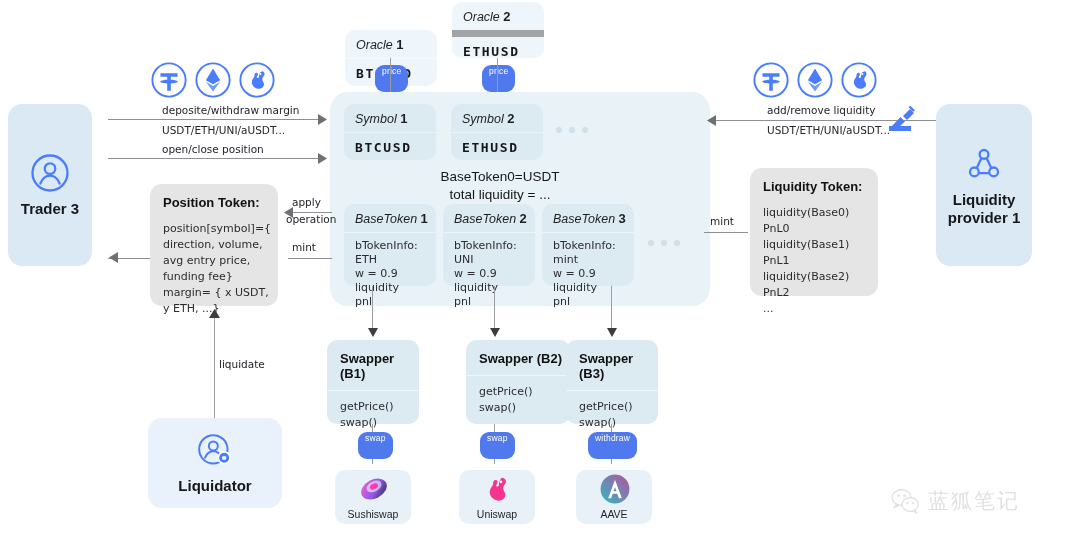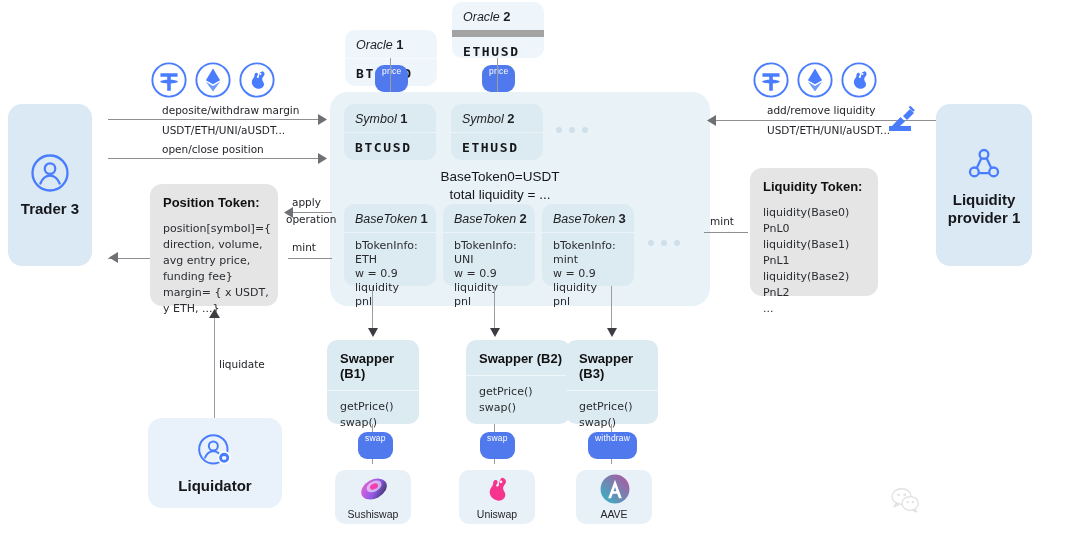--- a/index.html
+++ b/index.html
@@ -399,13 +399,14 @@
   <svg width="30" height="26" viewBox="0 0 34 30">
     <ellipse cx="13" cy="11" rx="11" ry="9" fill="none" stroke="#9a9a9a" stroke-width="1.5"></ellipse>
     <path d="M7 19l-3 4 5-2.5z" fill="none" stroke="#9a9a9a" stroke-width="1.5"></path>
     <circle cx="9.5" cy="9" r="1.5" fill="#9a9a9a"></circle>
     <circle cx="16.5" cy="9" r="1.5" fill="#9a9a9a"></circle>
     <ellipse cx="23" cy="19" rx="9.5" ry="8" fill="#ffffff" stroke="#9a9a9a" stroke-width="1.5"></ellipse>
     <path d="M28 26l3 3-4.5-2z" fill="none" stroke="#9a9a9a" stroke-width="1.5"></path>
     <circle cx="20" cy="17.5" r="1.3" fill="#9a9a9a"></circle>
     <circle cx="26" cy="17.5" r="1.3" fill="#9a9a9a"></circle>
   </svg>
+  <div class="wm-text">蓝狐笔记</div>
 </div>
 
 </body></html>

